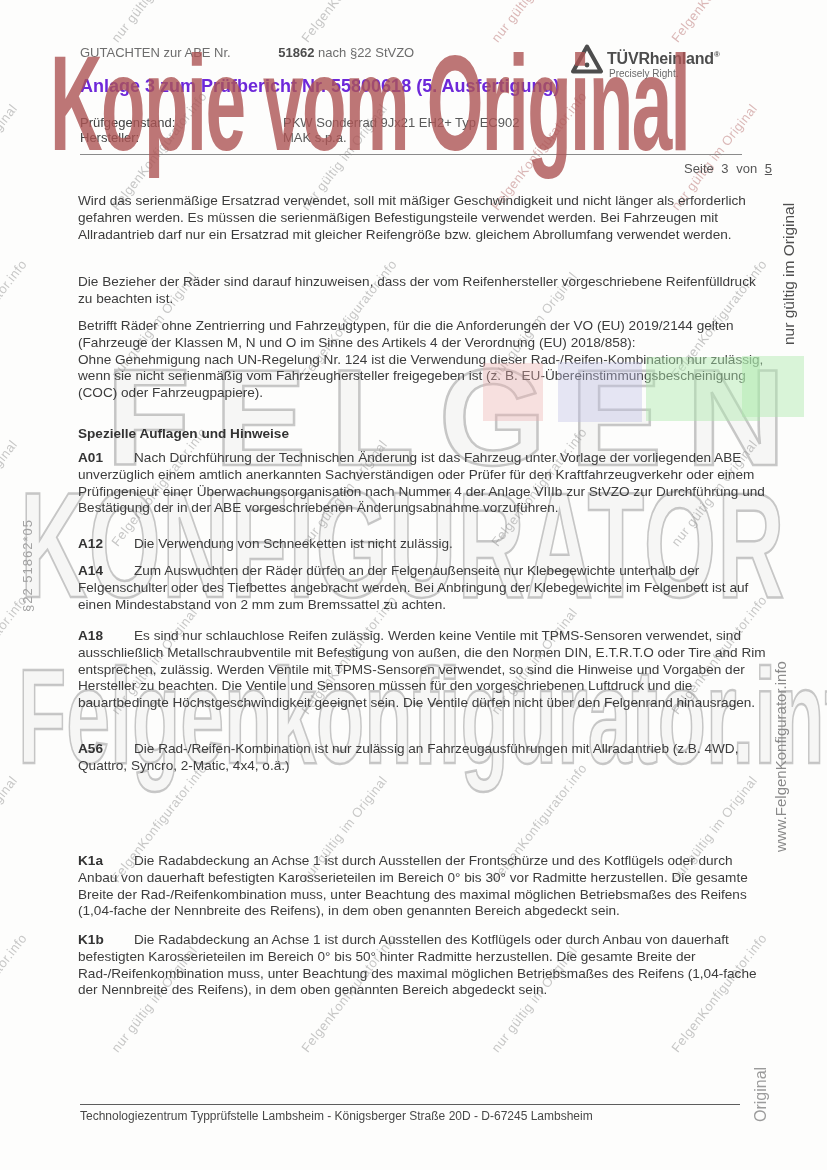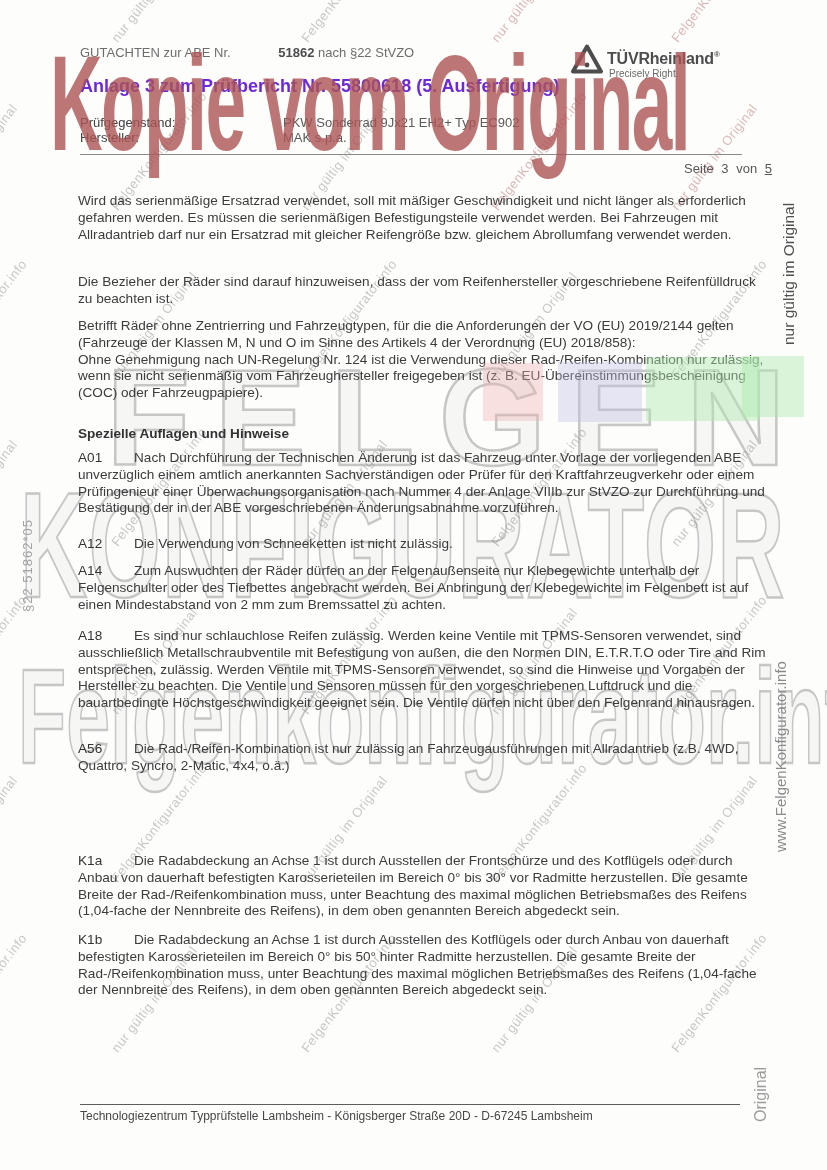--- a/index.html
+++ b/index.html
@@ -51,21 +51,21 @@
   .logo .tri{position:absolute;left:0;top:2px;}
   .logo .brand{position:absolute;left:36px;top:8px;font-size:16px;font-weight:bold;color:#4d4d4d;white-space:nowrap;letter-spacing:-0.2px;}
   .logo .reg{font-size:8px;vertical-align:top;}
   .logo .tag{position:absolute;left:38px;top:26px;font-size:10px;color:#6a6a6a;white-space:nowrap;}
   
   .body-p{
     position:absolute;left:78px;width:695px;z-index:2;
     font-size:13.6px;line-height:16.8px;color:#3c3c3c;text-align:left;
   }
   .section-h{position:absolute;left:78px;z-index:2;font-size:13.6px;font-weight:bold;color:#333;}
-  .code{display:inline-block;width:56px;font-weight:normal;color:#343434;}
+  .code{display:inline-block;width:56px;font-weight:bold;color:#343434;}
   
   .vtext{
     position:absolute;z-index:3;white-space:nowrap;
     transform:rotate(-90deg);transform-origin:left top;
   }
   .v-left{left:20px;top:612px;font-size:13px;color:#a2a2a2;letter-spacing:1px;}
   .v-right-top{left:780px;top:345px;font-size:15.5px;color:#4f4f4f;}
   .v-right-mid{left:772px;top:852px;font-size:15px;color:#8a8a8a;}
   .v-right-bot{left:752px;top:1122px;font-size:16px;color:#9b9b9b;}
   

